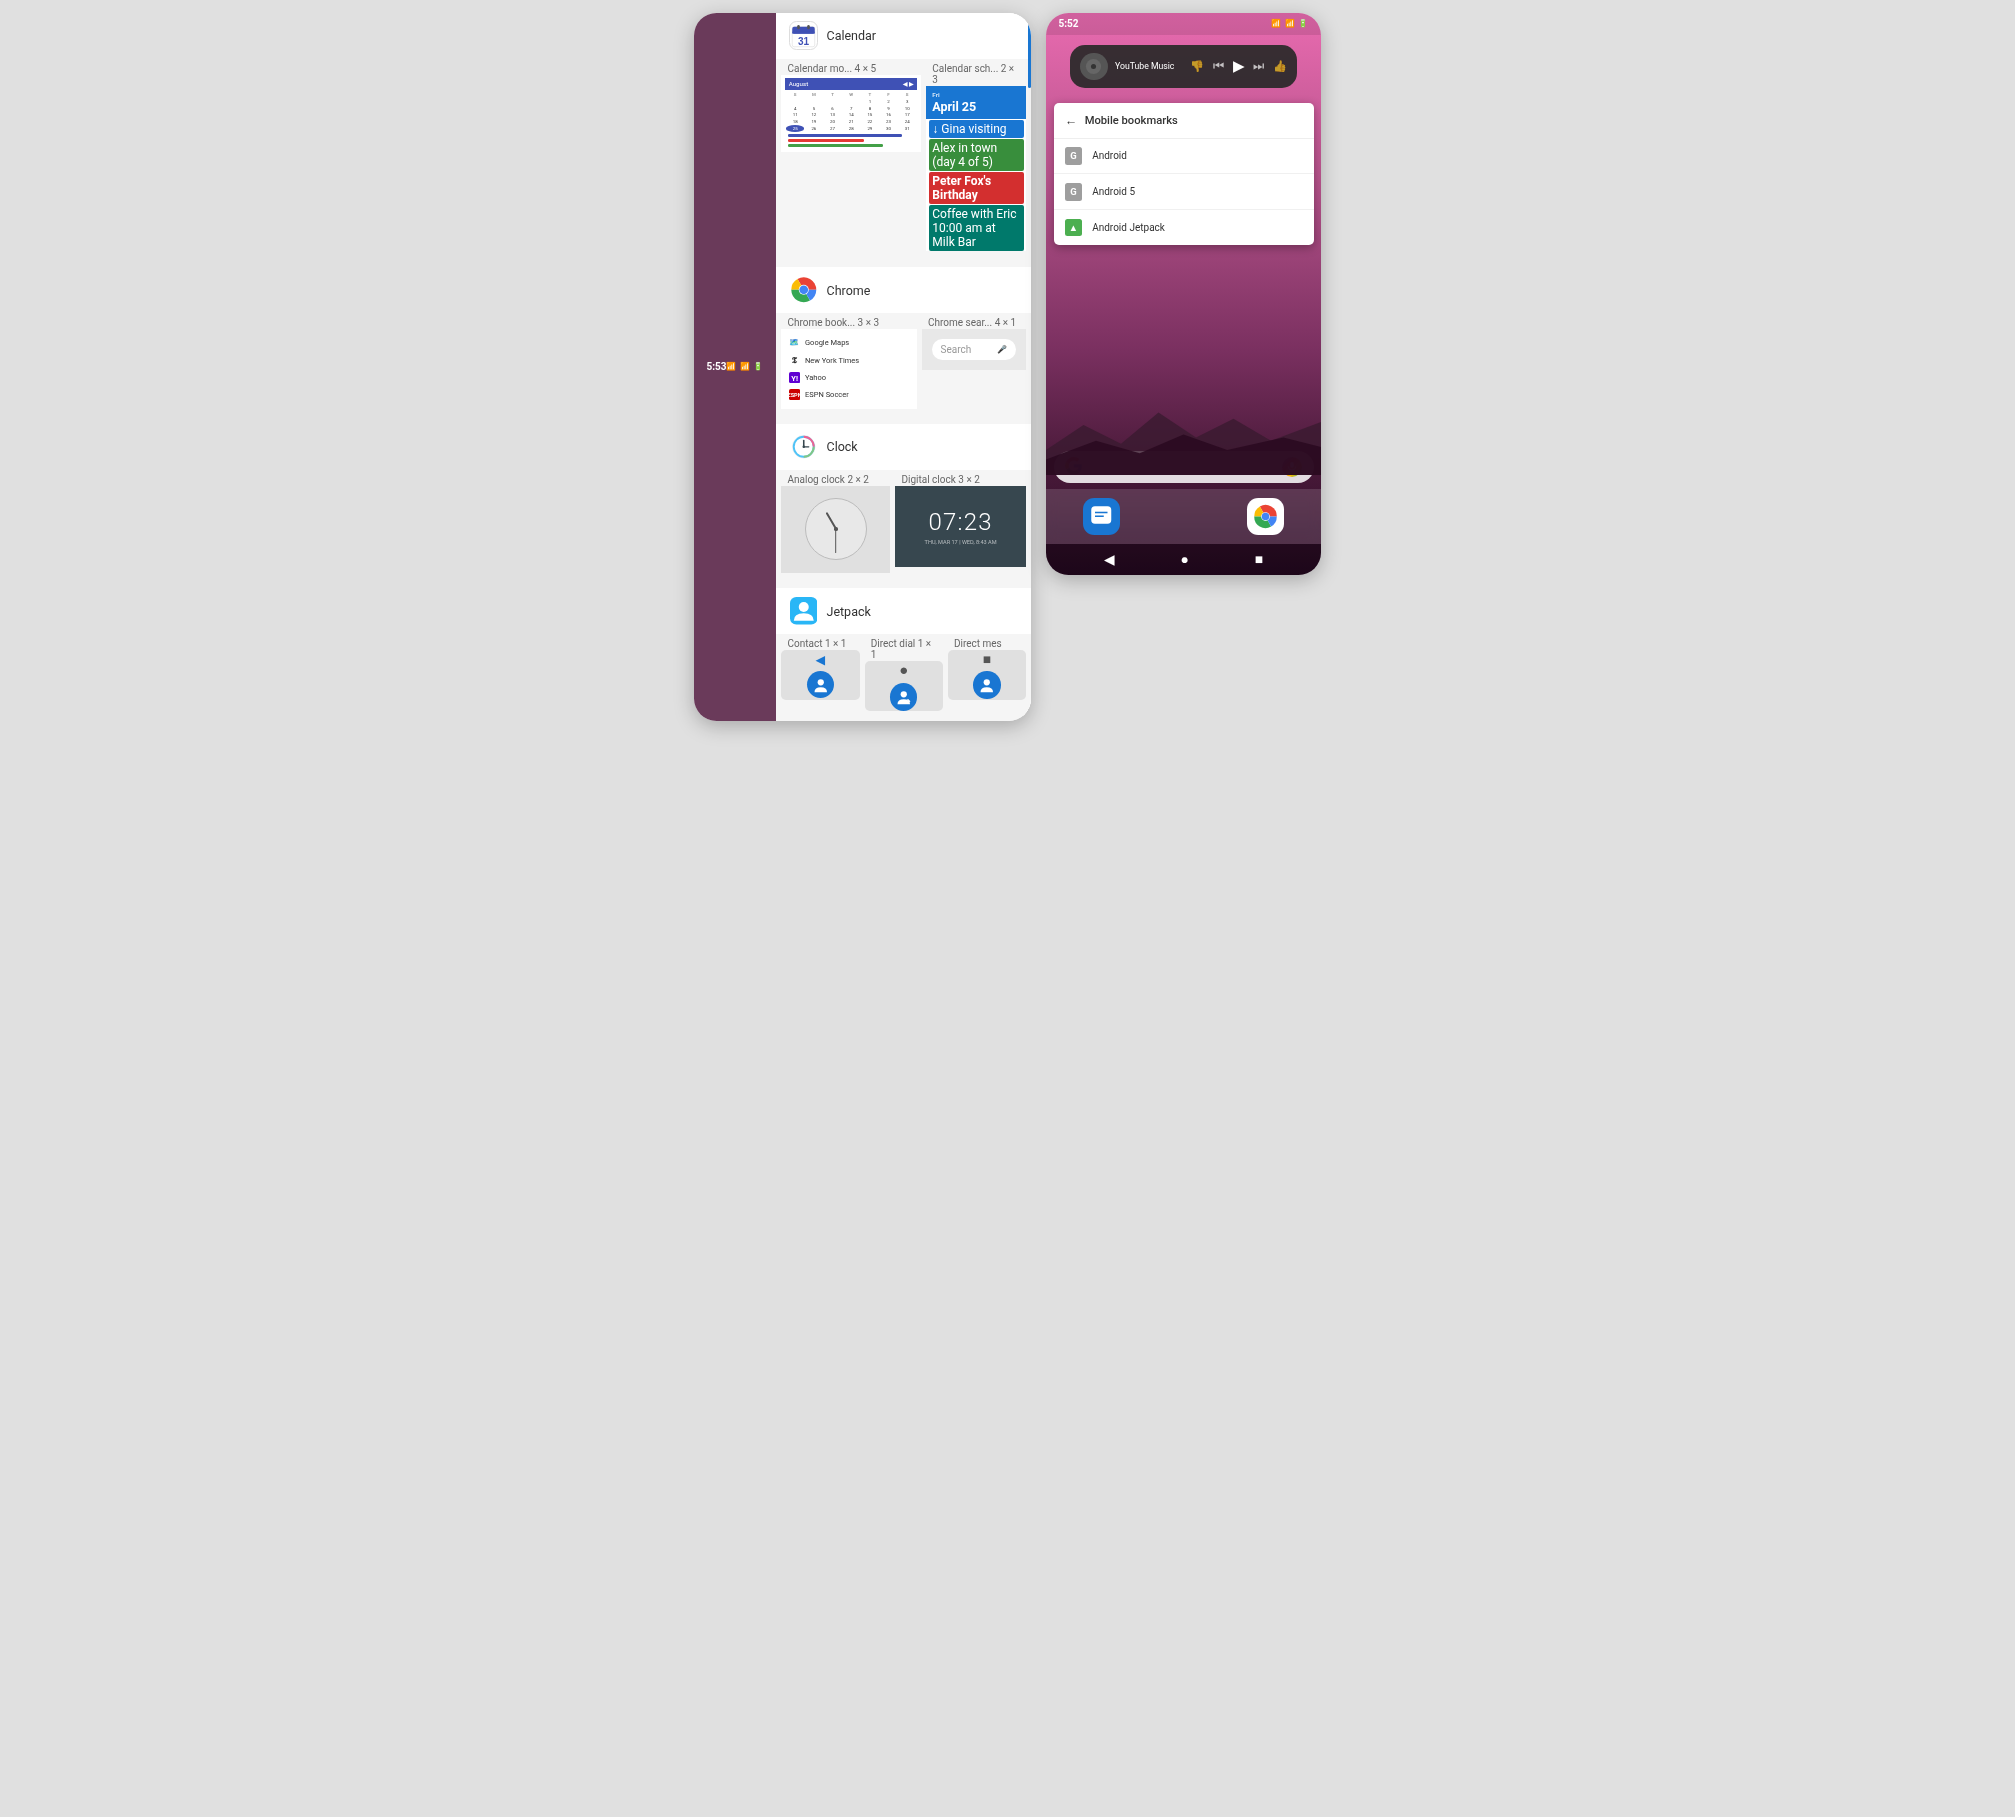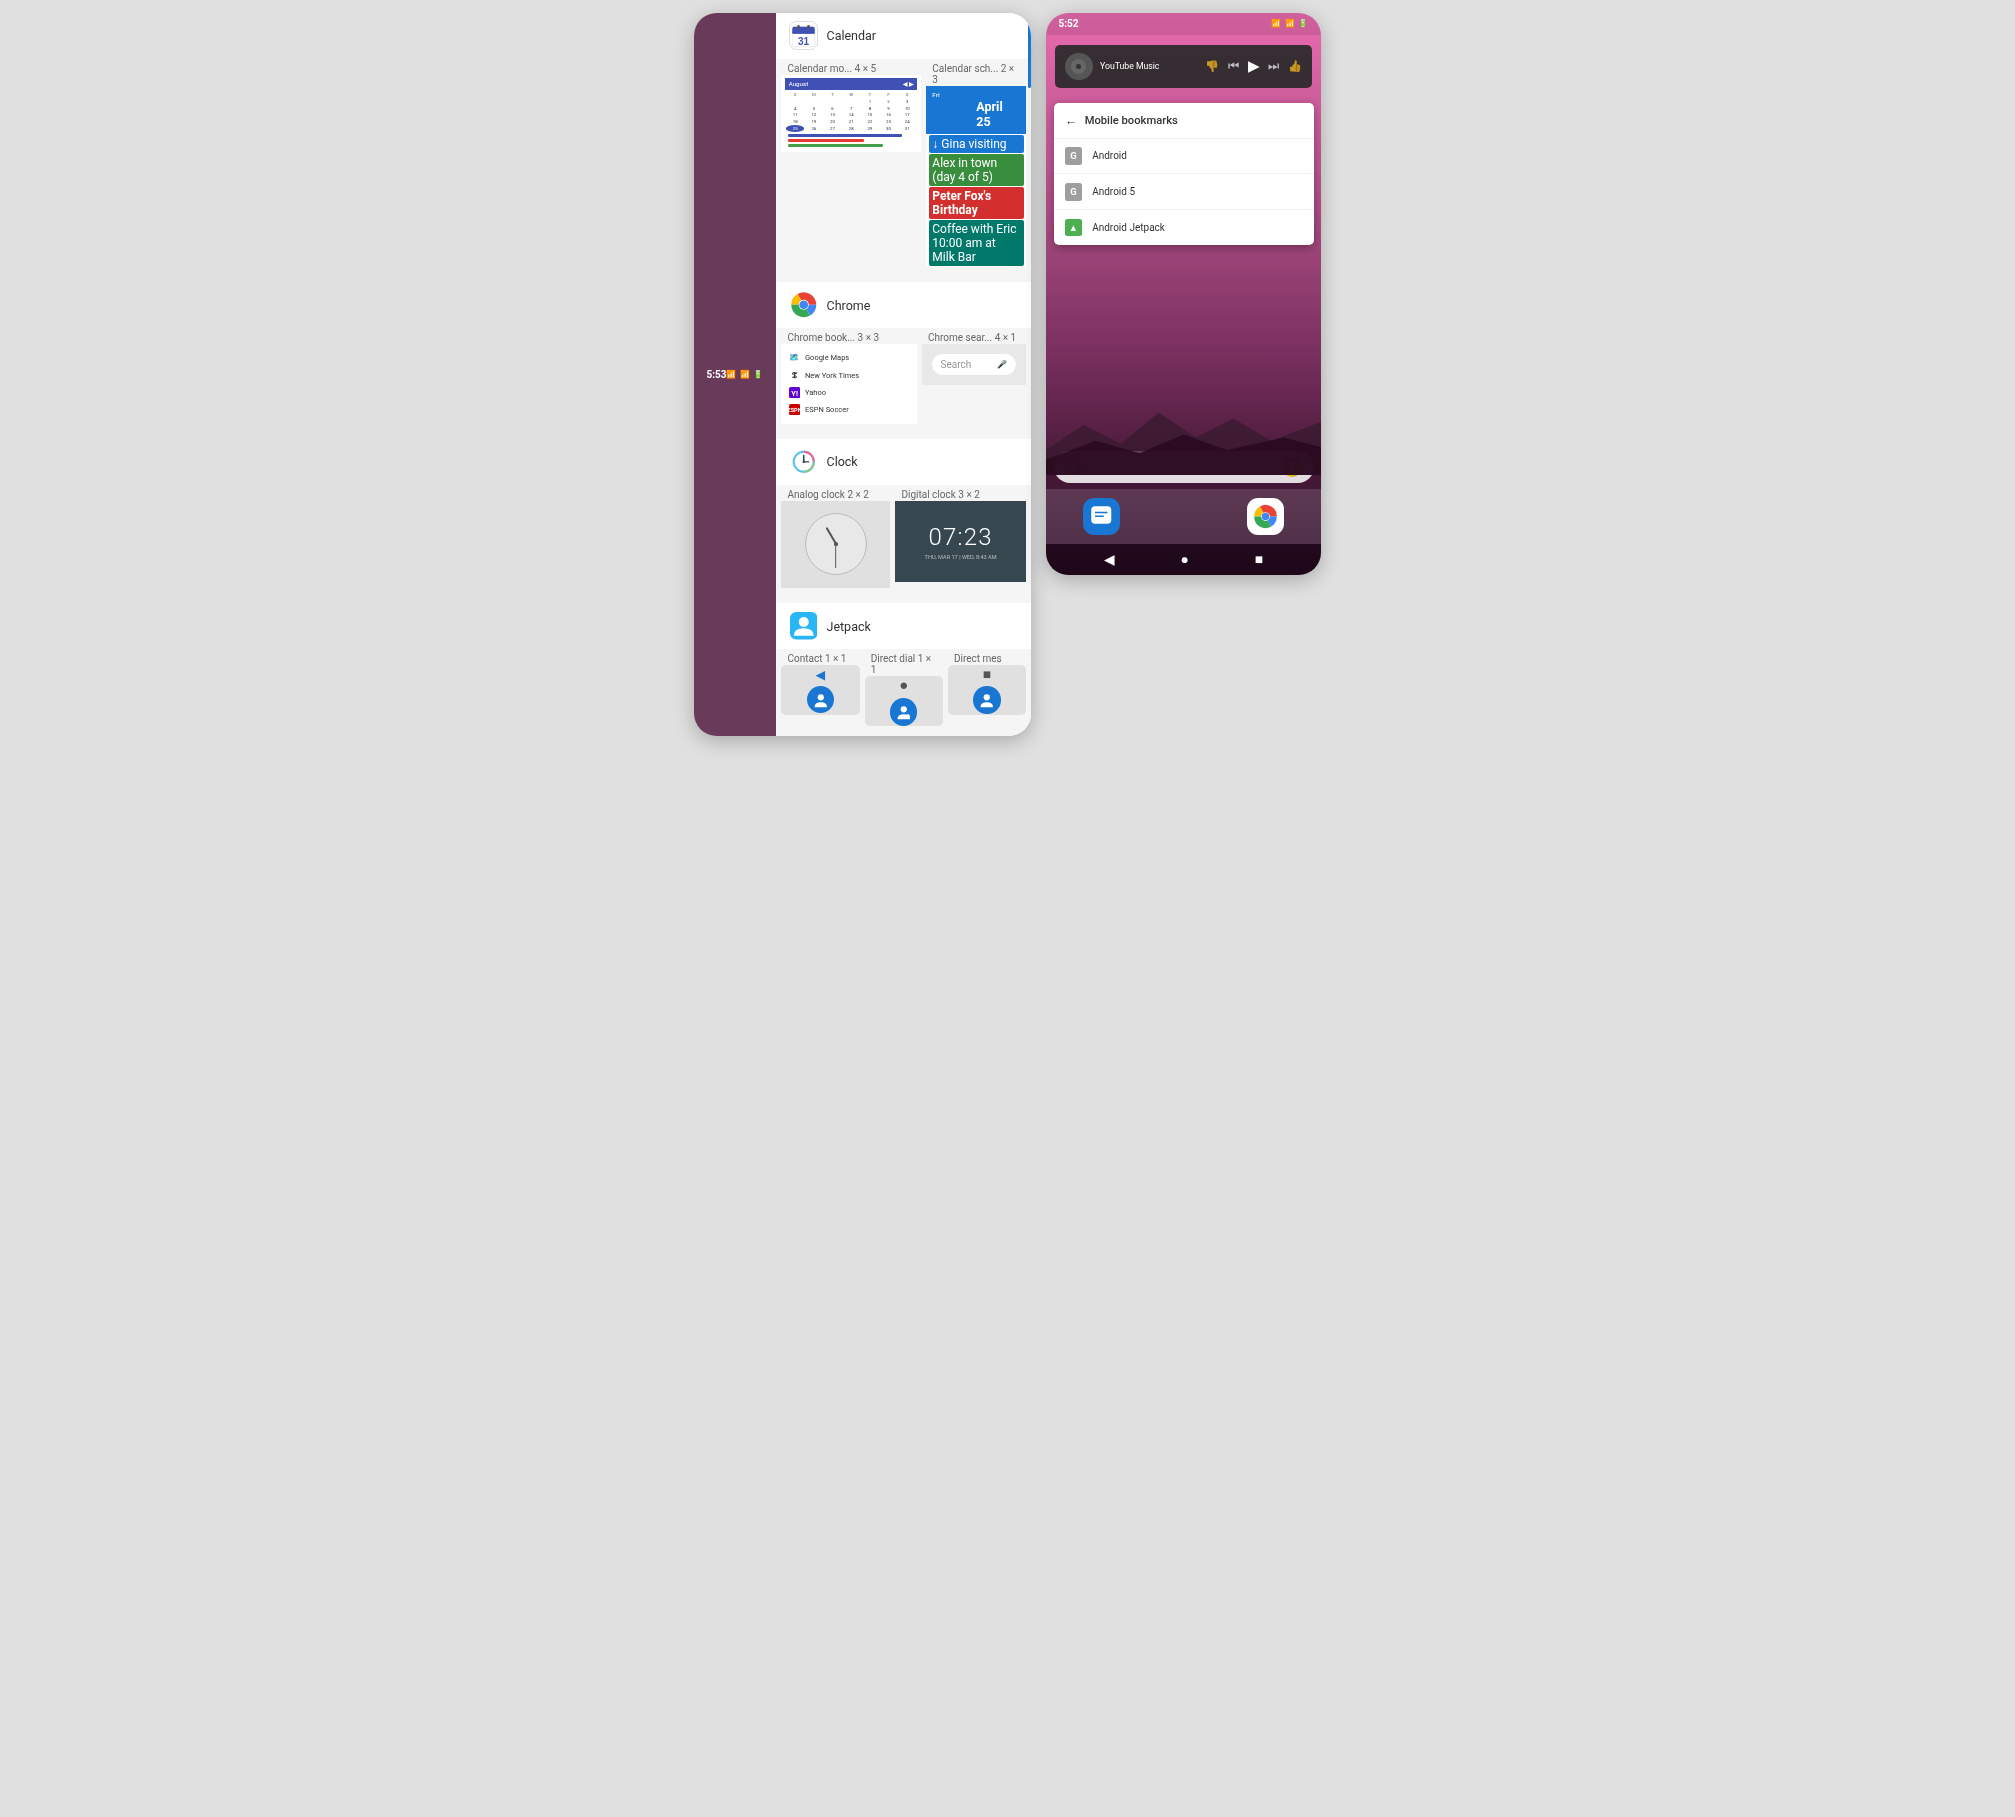--- a/index.html
+++ b/index.html
@@ -304,22 +304,22 @@
       font-size: 8.7px;
       font-weight: 500;
       min-height: 22.5px;
       background: rgba(0,0,0,0.1);
     }
     .status-bar-right .time { font-size: 10px; font-weight: bold; }
 
     
     .music-player {
       background: rgba(40,40,40,0.92);
-      margin: 10px 9px;
-      border-radius: 5px;
+      margin: 10px 24px;
+      border-radius: 15px;
       padding: 7.5px 10px;
       display: flex;
       align-items: center;
       gap: 7.5px;
     }
     .music-album {
       width: 27.5px;
       height: 27.5px;
       background: #555;
       border-radius: 50%;
@@ -563,21 +563,21 @@
           </div>
         </div>
 
         <div style="flex:1;">
           <div class="widget-label">
             <span>Calendar sch...</span>&nbsp;<span>2 × 3</span>
           </div>
           <div class="cal-schedule">
             <div class="schedule-header">
               <div class="schedule-day">Fri</div>
-              <div style="font-size:12.5px;font-weight:bold;margin-left:44px;">April 25</div>
+              <div style="font-size:12.5px;font-weight:bold;">April 25</div>
             </div>
             <div class="schedule-event blue">↓ Gina visiting</div>
             <div class="schedule-event green">Alex in town (day 4 of 5)</div>
             <div class="schedule-event red">Peter Fox's Birthday</div>
             <div class="schedule-event teal">Coffee with Eric 10:00 am at Milk Bar</div>
           </div>
         </div>
       </div>
     </div>
 

